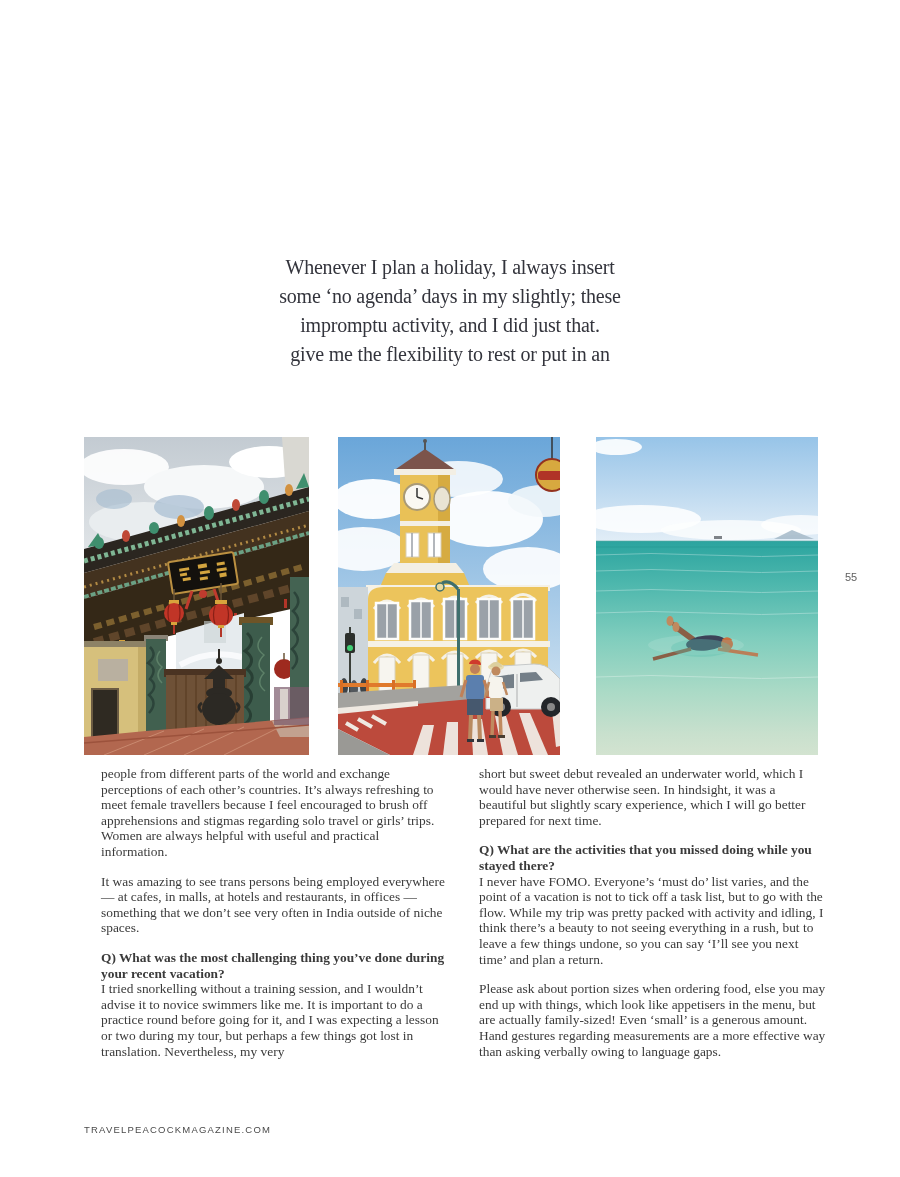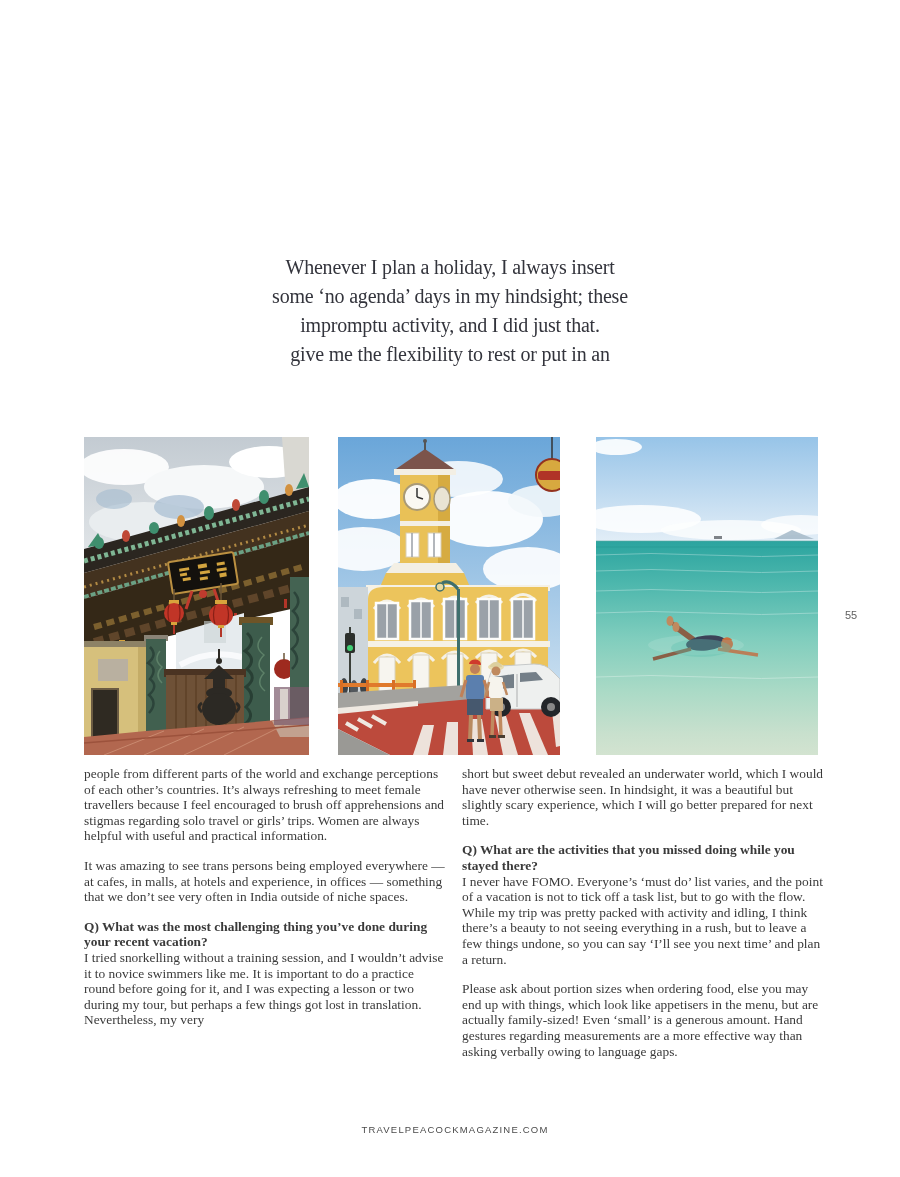--- a/index.html
+++ b/index.html
@@ -10,40 +10,40 @@
     font-family:"Liberation Serif",serif;font-size:20px;line-height:29px;
     color:#33343c;letter-spacing:-0.2px;}
   
   .photo{position:absolute;top:437px;height:318px;}
   .photo svg{display:block;width:100%;height:100%;}
   #photo-1{left:84px;width:225px;}
   #photo-2{left:338px;width:222px;}
   #photo-3{left:596px;width:222px;}
   
   .page-number{position:absolute;left:845px;top:571px;
-    font-family:"Liberation Sans",sans-serif;font-size:11px;color:#5f5f5f;margin-top:38px;}
+    font-family:"Liberation Sans",sans-serif;font-size:11px;color:#5f5f5f;}
   
   .columns{position:absolute;left:84px;top:766px;width:742px;display:flex;gap:14px;
     font-family:"Liberation Serif",serif;font-size:13.4px;line-height:15.6px;color:#3a3a3a;}
   .col{width:364px;}
-  .block{margin:0 0 14px 0;}
+  .block{margin:0 0 14px 17px;}
   .q{font-weight:bold;}
   
-  .footer{position:absolute;left:84px;top:1124px;width:742px;text-align:center;
+  .footer{position:absolute;left:84px;top:1124px;width:742px;text-align:left;
     font-family:"Liberation Sans",sans-serif;font-size:9.5px;letter-spacing:1.2px;
     color:#4a4a4a;}
 </style>
 </head>
 <body>
 
 <div class="page">
 
   <div class="pull-quote">
     <div>Whenever I plan a holiday, I always insert</div>
-    <div>some ‘no agenda’ days in my hindsight; these</div>
+    <div>some ‘no agenda’ days in my slightly; these</div>
     <div>impromptu activity, and I did just that.</div>
     <div>give me the flexibility to rest or put in an</div>
   </div>
 
   <div class="photo" id="photo-1">
     <svg viewBox="0 0 225 318" role="img" aria-label="Ornate Chinese temple gateway with carved dragon pillars, gilded beams and red lanterns under a cloudy sky">
       <defs>
         <linearGradient id="p1sky" x1="0" y1="0" x2="0" y2="1">
           <stop offset="0" stop-color="#c3cbd2"></stop>
             <stop offset="1" stop-color="#eef0f1"></stop>
@@ -387,21 +387,21 @@
       </g>
     </svg>
   </div>
 
   <div class="page-number">55</div>
 
   <div class="columns">
     <div class="col">
       <p class="block">people from different parts of the world and exchange perceptions of each other’s countries. It’s always refreshing to meet female travellers because I feel encouraged to brush off apprehensions and stigmas regarding solo travel or girls’ trips. Women are always helpful with useful and practical information.</p>
       <div class="block">
-        <div>It was amazing to see trans persons being employed everywhere — at cafes, in malls, at hotels and experience, in offices — something that we don’t see very often in India outside of niche spaces.</div>
+        <div>It was amazing to see trans persons being employed everywhere — at cafes, in malls, at hotels and restaurants, in offices — something that we don’t see very often in India outside of niche spaces.</div>
       </div>
       <div class="block">
         <div class="q">Q) What was the most challenging thing you’ve done during your recent vacation?</div>
         <div>I tried snorkelling without a training session, and I wouldn’t advise it to novice swimmers like me. It is important to do a practice round before going for it, and I was expecting a lesson or two during my tour, but perhaps a few things got lost in translation. Nevertheless, my very</div>
       </div>
     </div>
     <div class="col">
       <p class="block">short but sweet debut revealed an underwater world, which I would have never otherwise seen. In hindsight, it was a beautiful but slightly scary experience, which I will go better prepared for next time.</p>
       <div class="block">
         <div class="q">Q) What are the activities that you missed doing while you stayed there?</div>

